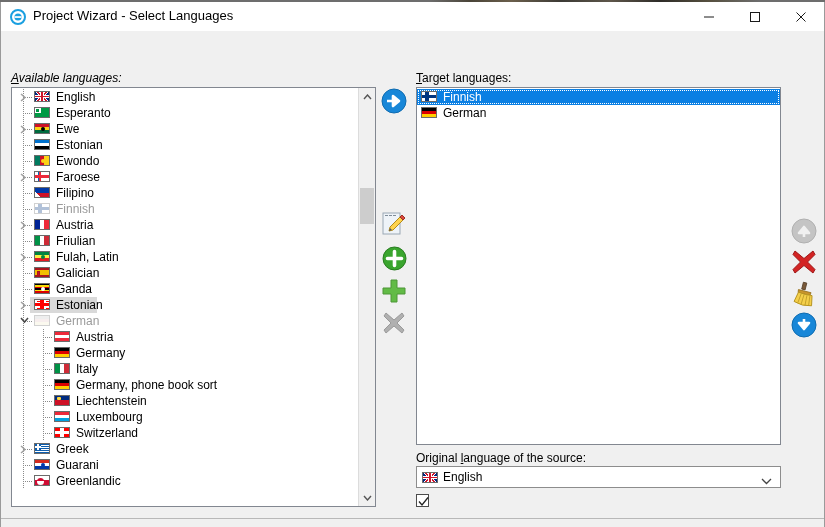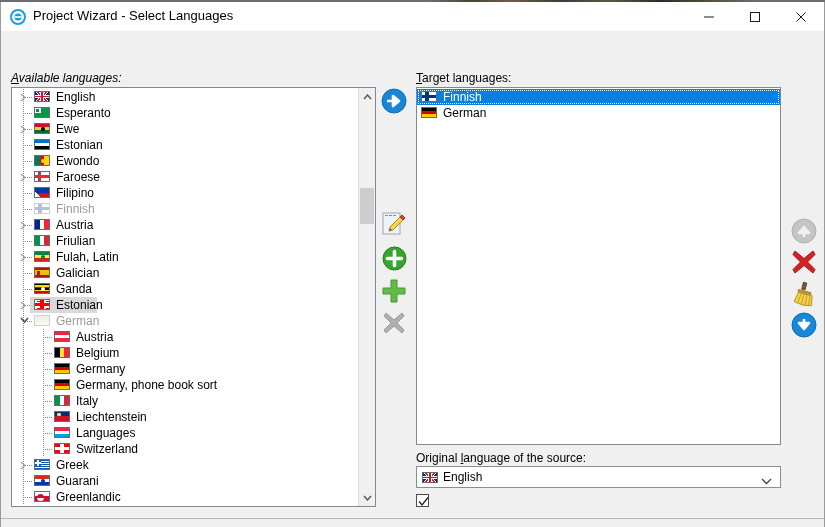--- a/index.html
+++ b/index.html
@@ -319,69 +319,60 @@
             <span class="flag " style="left:42px">
               <i style="background:linear-gradient(#ed2939 0 33%,#fff 33% 66%,#ed2939 66%)"></i>
             </span>
             <span class="txt" style="left:64px">Austria</span>
           </div>
           <div class="row">
             <div class="dots" style="left:31px; top:0; height:16px;"></div>
             <div class="dots" style="left:11px; top:0; height:16px;"></div>
             <div class="hdots" style="left:31px; top:8px; width:10px;"></div>
             <span class="flag " style="left:42px">
-              <i style="background:linear-gradient(90deg,#000 0 33%,#fae042 33% 66%,#ed2939 66%)"></i>
-            </span>
-            <span class="txt" style="left:64px">Belgium</span>
-          </div>
-          <div class="row">
-            <div class="dots" style="left:31px; top:0; height:16px;"></div>
-            <div class="dots" style="left:11px; top:0; height:16px;"></div>
-            <div class="hdots" style="left:31px; top:8px; width:10px;"></div>
-            <span class="flag " style="left:42px">
               <i style="background:linear-gradient(#000 0 33%,#dd0000 33% 66%,#ffce00 66%)"></i>
             </span>
             <span class="txt" style="left:64px">Germany</span>
           </div>
           <div class="row">
             <div class="dots" style="left:31px; top:0; height:16px;"></div>
             <div class="dots" style="left:11px; top:0; height:16px;"></div>
             <div class="hdots" style="left:31px; top:8px; width:10px;"></div>
             <span class="flag " style="left:42px">
+              <i style="background:linear-gradient(90deg,#009246 0 33%,#fff 33% 66%,#ce2b37 66%)"></i>
+            </span>
+            <span class="txt" style="left:64px">Italy</span>
+          </div>
+          <div class="row">
+            <div class="dots" style="left:31px; top:0; height:16px;"></div>
+            <div class="dots" style="left:11px; top:0; height:16px;"></div>
+            <div class="hdots" style="left:31px; top:8px; width:10px;"></div>
+            <span class="flag " style="left:42px">
               <i style="background:linear-gradient(#000 0 33%,#dd0000 33% 66%,#ffce00 66%)"></i>
             </span>
             <span class="txt" style="left:64px">Germany, phone book sort</span>
-          </div>
-          <div class="row">
-            <div class="dots" style="left:31px; top:0; height:16px;"></div>
-            <div class="dots" style="left:11px; top:0; height:16px;"></div>
-            <div class="hdots" style="left:31px; top:8px; width:10px;"></div>
-            <span class="flag " style="left:42px">
-              <i style="background:linear-gradient(90deg,#009246 0 33%,#fff 33% 66%,#ce2b37 66%)"></i>
-            </span>
-            <span class="txt" style="left:64px">Italy</span>
           </div>
           <div class="row">
             <div class="dots" style="left:31px; top:0; height:16px;"></div>
             <div class="dots" style="left:11px; top:0; height:16px;"></div>
             <div class="hdots" style="left:31px; top:8px; width:10px;"></div>
             <span class="flag " style="left:42px">
               <i style="background:linear-gradient(#002b7f 0 50%,#ce1126 50%)"></i>
               <i style="left:2px;top:1px;width:4px;height:3px;background:#ffd83d;border-radius:1px"></i>
             </span>
             <span class="txt" style="left:64px">Liechtenstein</span>
           </div>
           <div class="row">
             <div class="dots" style="left:31px; top:0; height:16px;"></div>
             <div class="dots" style="left:11px; top:0; height:16px;"></div>
             <div class="hdots" style="left:31px; top:8px; width:10px;"></div>
             <span class="flag " style="left:42px">
               <i style="background:linear-gradient(#ed2939 0 33%,#fff 33% 66%,#00a1de 66%)"></i>
             </span>
-            <span class="txt" style="left:64px">Languages</span>
+            <span class="txt" style="left:64px">Luxembourg</span>
           </div>
           <div class="row">
             <div class="dots" style="left:31px; top:0; height:16px;"></div>
             <div class="dots" style="left:11px; top:0; height:16px;"></div>
             <div class="hdots" style="left:31px; top:8px; width:10px;"></div>
             <span class="flag " style="left:42px">
               <i style="background:#ff0000"></i>
               <i style="background:linear-gradient(#0000 0 35%,#fff 35% 65%,#0000 65%),linear-gradient(90deg,#0000 0 33%,#fff 33% 67%,#0000 67%)"></i>
             </span>
             <span class="txt" style="left:64px">Switzerland</span>

